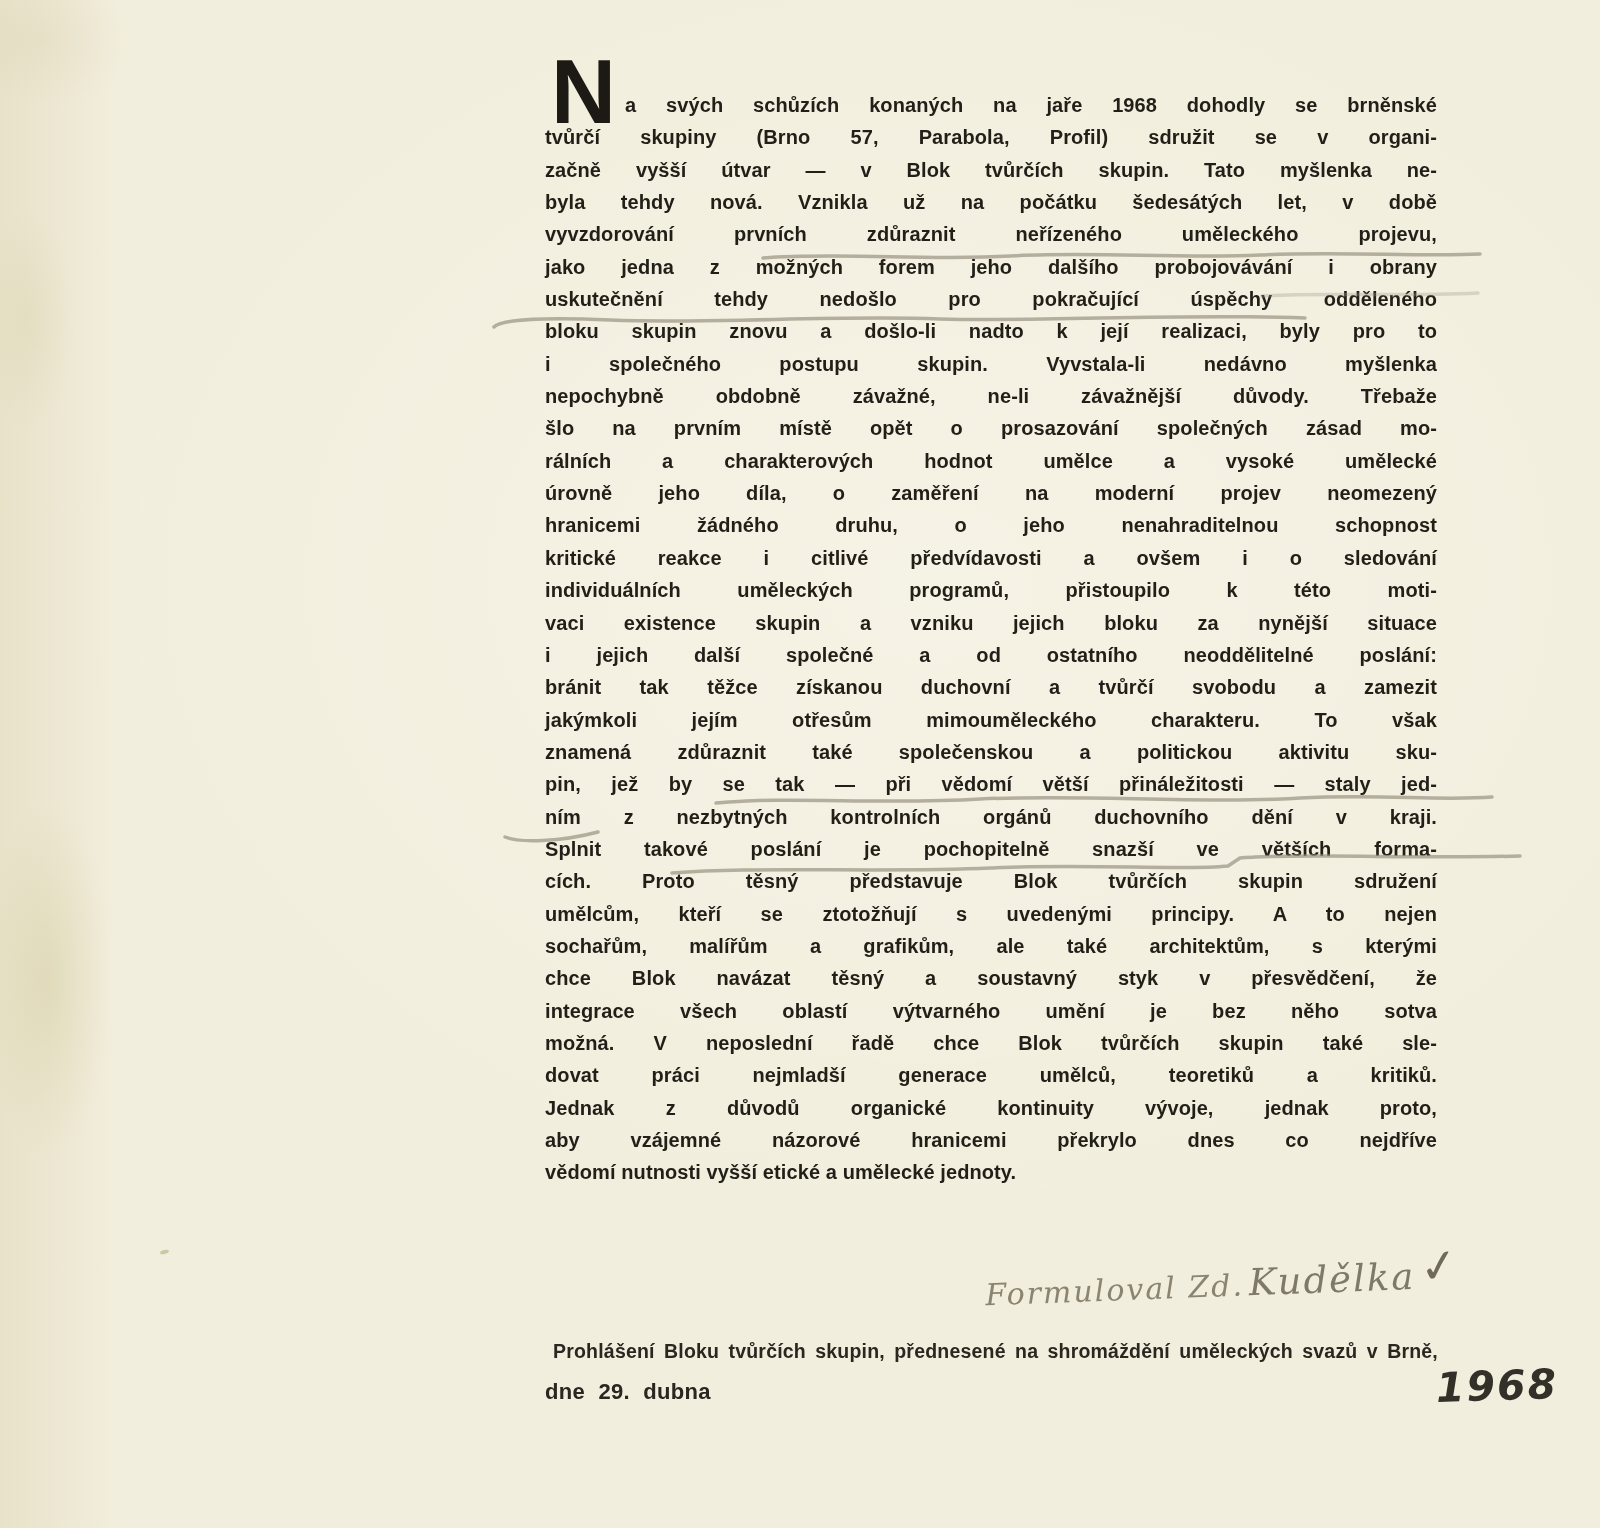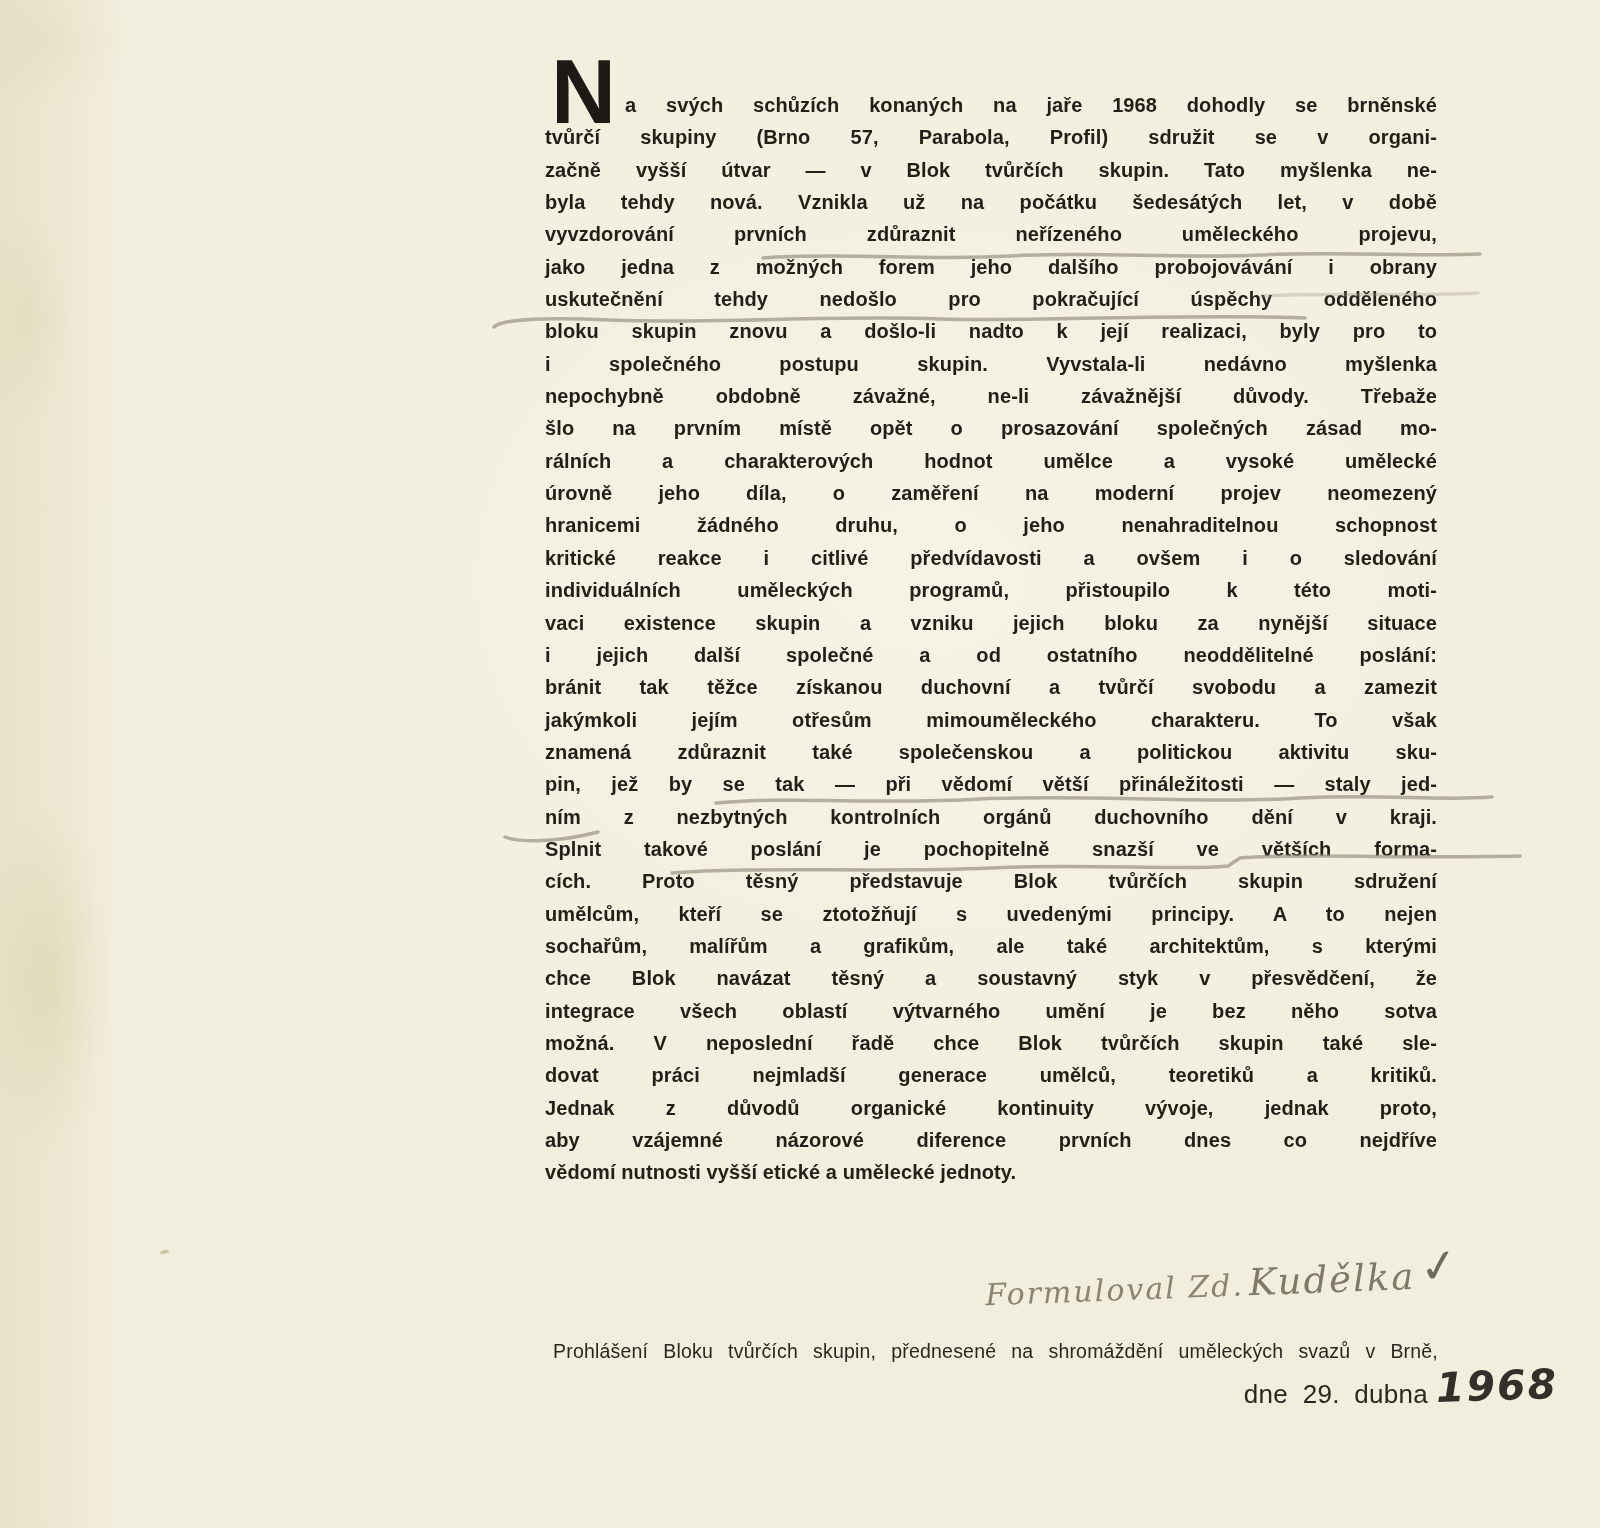--- a/index.html
+++ b/index.html
@@ -53,28 +53,28 @@
   }
   .hw-prefix{font-size:30px;letter-spacing:2px;}
   .hw-name{font-size:37px;letter-spacing:2px;color:#7f7a68;}
   .hw-check{
     display:inline-block;font-size:46px;font-style:normal;
     color:#6f6a59;transform:translateY(-6px) rotate(-6deg);
   }
   .footer-line1{
     box-sizing:border-box;
     position:absolute;left:553px;top:1340px;width:885px;
-    font-size:19.5px;font-weight:400;color:#2a2721;
+    font-size:19.5px;font-weight:700;color:#2a2721;
     text-align:justify;text-align-last:justify;
     white-space:nowrap;letter-spacing:.2px;
   }
   .footer-line2{
     position:absolute;left:545px;top:1379px;width:883px;
-    font-size:26px;font-weight:400;color:#2a2721;
-    text-align:right;word-spacing:7px;letter-spacing:.3px;
+    font-size:22px;font-weight:700;color:#2a2721;
+    word-spacing:7px;letter-spacing:.3px;
   }
   .year-handwritten{
     position:absolute;left:1436px;top:1362px;
     font-family:"DejaVu Sans",sans-serif;
     font-size:41px;font-weight:700;font-style:italic;
     color:#33302a;transform:rotate(-2deg);
     letter-spacing:2px;
   }
   .speck{
     position:absolute;left:160px;top:1250px;width:9px;height:4px;
@@ -150,21 +150,21 @@
       <div class="text-line">chce Blok navázat těsný a soustavný styk v přesvědčení, že</div>
 
       <div class="text-line">integrace všech oblastí výtvarného umění je bez něho sotva</div>
 
       <div class="text-line">možná. V neposlední řadě chce Blok tvůrčích skupin také sle-</div>
 
       <div class="text-line">dovat práci nejmladší generace umělců, teoretiků a kritiků.</div>
 
       <div class="text-line">Jednak z důvodů organické kontinuity vývoje, jednak proto,</div>
 
-      <div class="text-line">aby vzájemné názorové diference prvních dnes co nejdříve</div>
+      <div class="text-line">aby vzájemné názorové hranicemi překrylo dnes co nejdříve</div>
 
       <div class="text-line">vědomí nutnosti vyšší etické a umělecké jednoty.</div>
     </div>
 
   <svg class="pencil-svg" viewBox="0 0 1600 1528">
     <g fill="none" stroke="#9b9484" stroke-width="3.5" stroke-linecap="round" opacity="0.72">
       <path d="M763 258 C 840 252, 930 261, 1010 256 C 1090 251, 1180 259, 1260 255 C 1340 251, 1420 257, 1480 254"></path>
       <path d="M1262 296 C 1310 292, 1390 297, 1478 293" opacity="0.45"></path>
       <path d="M494 327 C 500 320, 540 317, 610 320 C 720 324, 830 315, 940 319 C 1050 322, 1180 313, 1305 318"></path>
       <path d="M716 803 C 790 796, 880 805, 980 799 C 1080 794, 1200 804, 1300 798 C 1380 794, 1440 801, 1492 797"></path>

